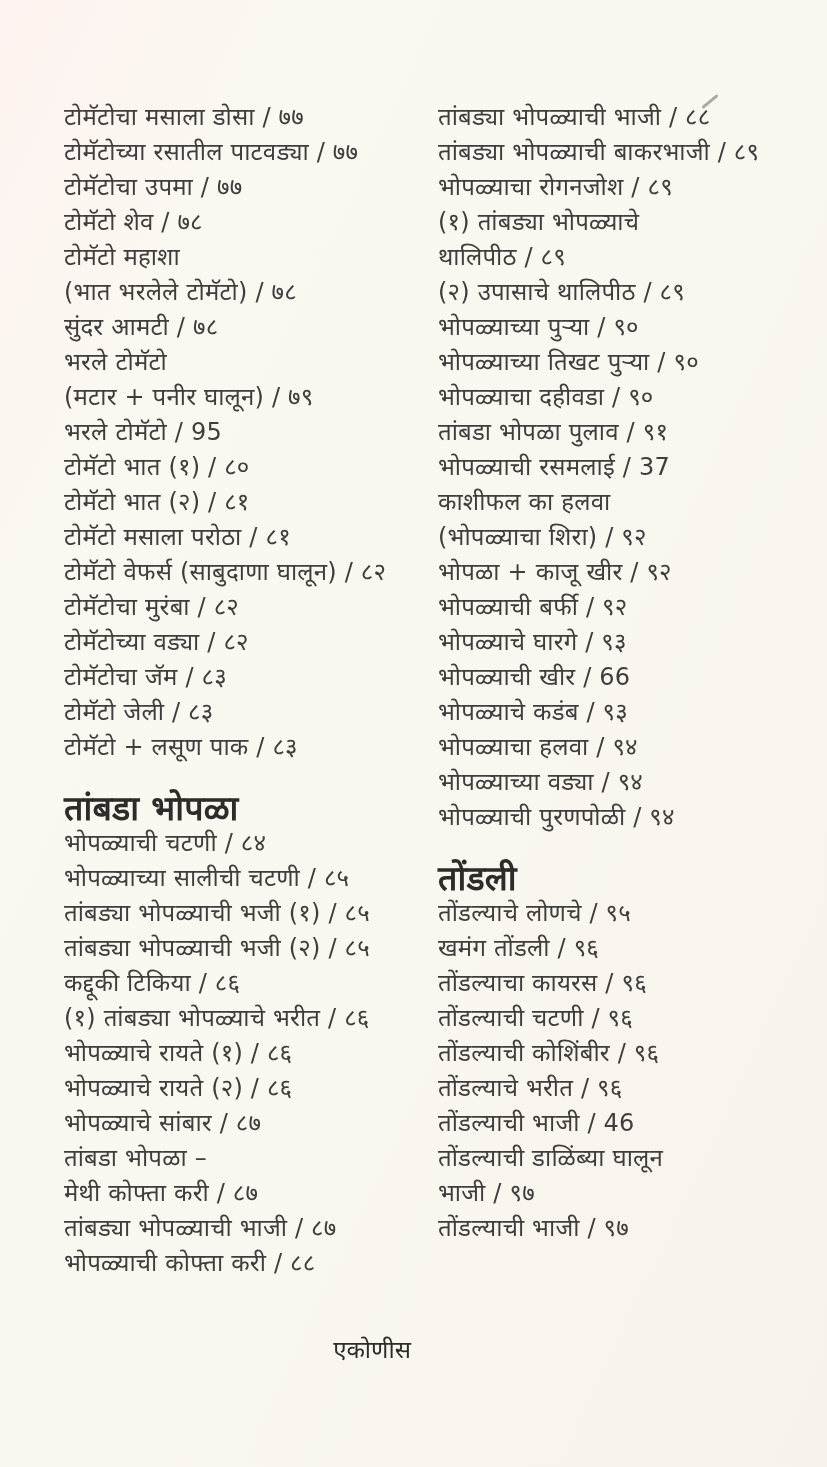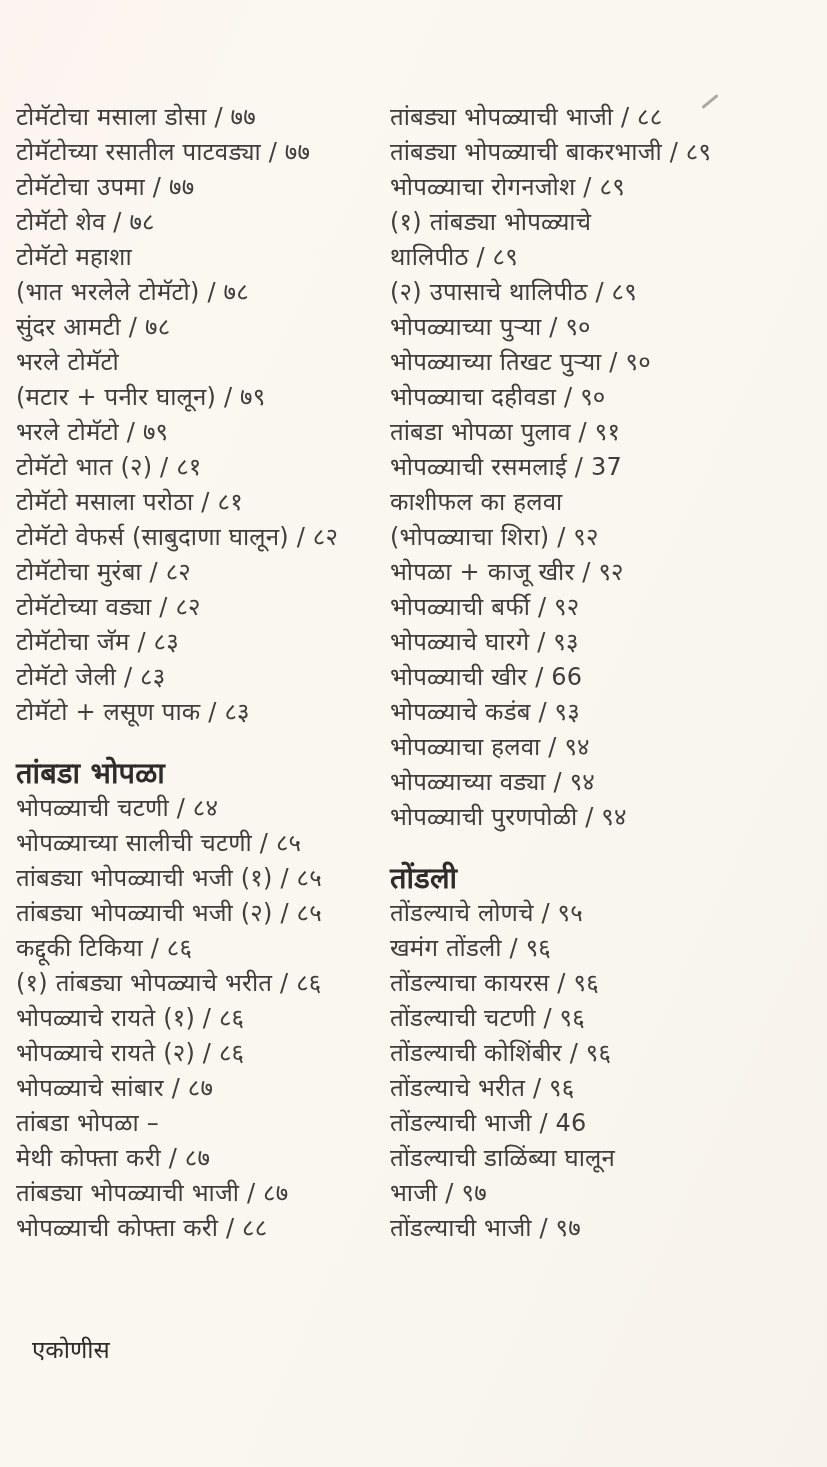--- a/index.html
+++ b/index.html
@@ -16,51 +16,52 @@
     font-family: "DejaVu Sans", sans-serif;
     color: var(--text-color, #3f3e3c);
   }
   .page {
     position: absolute;
     inset: 0;
   }
   .column {
     position: absolute;
     top: 100px;
+    margin-left: 48px;
   }
   .column.left {
     left: 16px;
     width: 368px;
   }
   .column.right {
     left: 390px;
     width: 430px;
   }
   .line {
     font-size: 24px;
     line-height: 35px;
     white-space: nowrap;
     letter-spacing: 0.2px;
   }
   .line.heading {
     margin-top: 26px;
     font-weight: 700;
-    font-size: 29px;
+    font-size: 34px;
     color: var(--heading-color, #2d2c2a);
   }
   .footer {
     position: absolute;
     top: 1334px;
     left: 0;
     width: 744px;
+    text-align: center;
     font-size: 24px;
     line-height: 32px;
     color: var(--heading-color, #2d2c2a);
     font-family: "DejaVu Serif", "DejaVu Sans", serif;
-    padding-left: 32px;
   }
   
   .scan-mark {
     position: absolute;
     left: 700px;
     top: 100px;
     width: 20px;
     height: 3px;
     background: #6a6a68;
     transform: rotate(-40deg);
@@ -78,21 +79,22 @@
   <div class="column left">
       <div class="line entry">टोमॅटोचा मसाला डोसा / ७७</div>
       <div class="line entry">टोमॅटोच्या रसातील पाटवड्या / ७७</div>
       <div class="line entry">टोमॅटोचा उपमा / ७७</div>
       <div class="line entry">टोमॅटो शेव / ७८</div>
       <div class="line entry">टोमॅटो महाशा</div>
       <div class="line entry">(भात भरलेले टोमॅटो) / ७८</div>
       <div class="line entry">सुंदर आमटी / ७८</div>
       <div class="line entry">भरले टोमॅटो</div>
       <div class="line entry">(मटार + पनीर घालून) / ७९</div>
-      <div class="line entry">भरले टोमॅटो / ७९</div>
+      <div class="line entry">भरले टोमॅटो / 95</div>
+      <div class="line entry">टोमॅटो भात (१) / ८०</div>
       <div class="line entry">टोमॅटो भात (२) / ८१</div>
       <div class="line entry">टोमॅटो मसाला परोठा / ८१</div>
       <div class="line entry">टोमॅटो वेफर्स (साबुदाणा घालून) / ८२</div>
       <div class="line entry">टोमॅटोचा मुरंबा / ८२</div>
       <div class="line entry">टोमॅटोच्या वड्या / ८२</div>
       <div class="line entry">टोमॅटोचा जॅम / ८३</div>
       <div class="line entry">टोमॅटो जेली / ८३</div>
       <div class="line entry">टोमॅटो + लसूण पाक / ८३</div>
       <div class="line heading">तांबडा भोपळा</div>
       <div class="line entry">भोपळ्याची चटणी / ८४</div>

